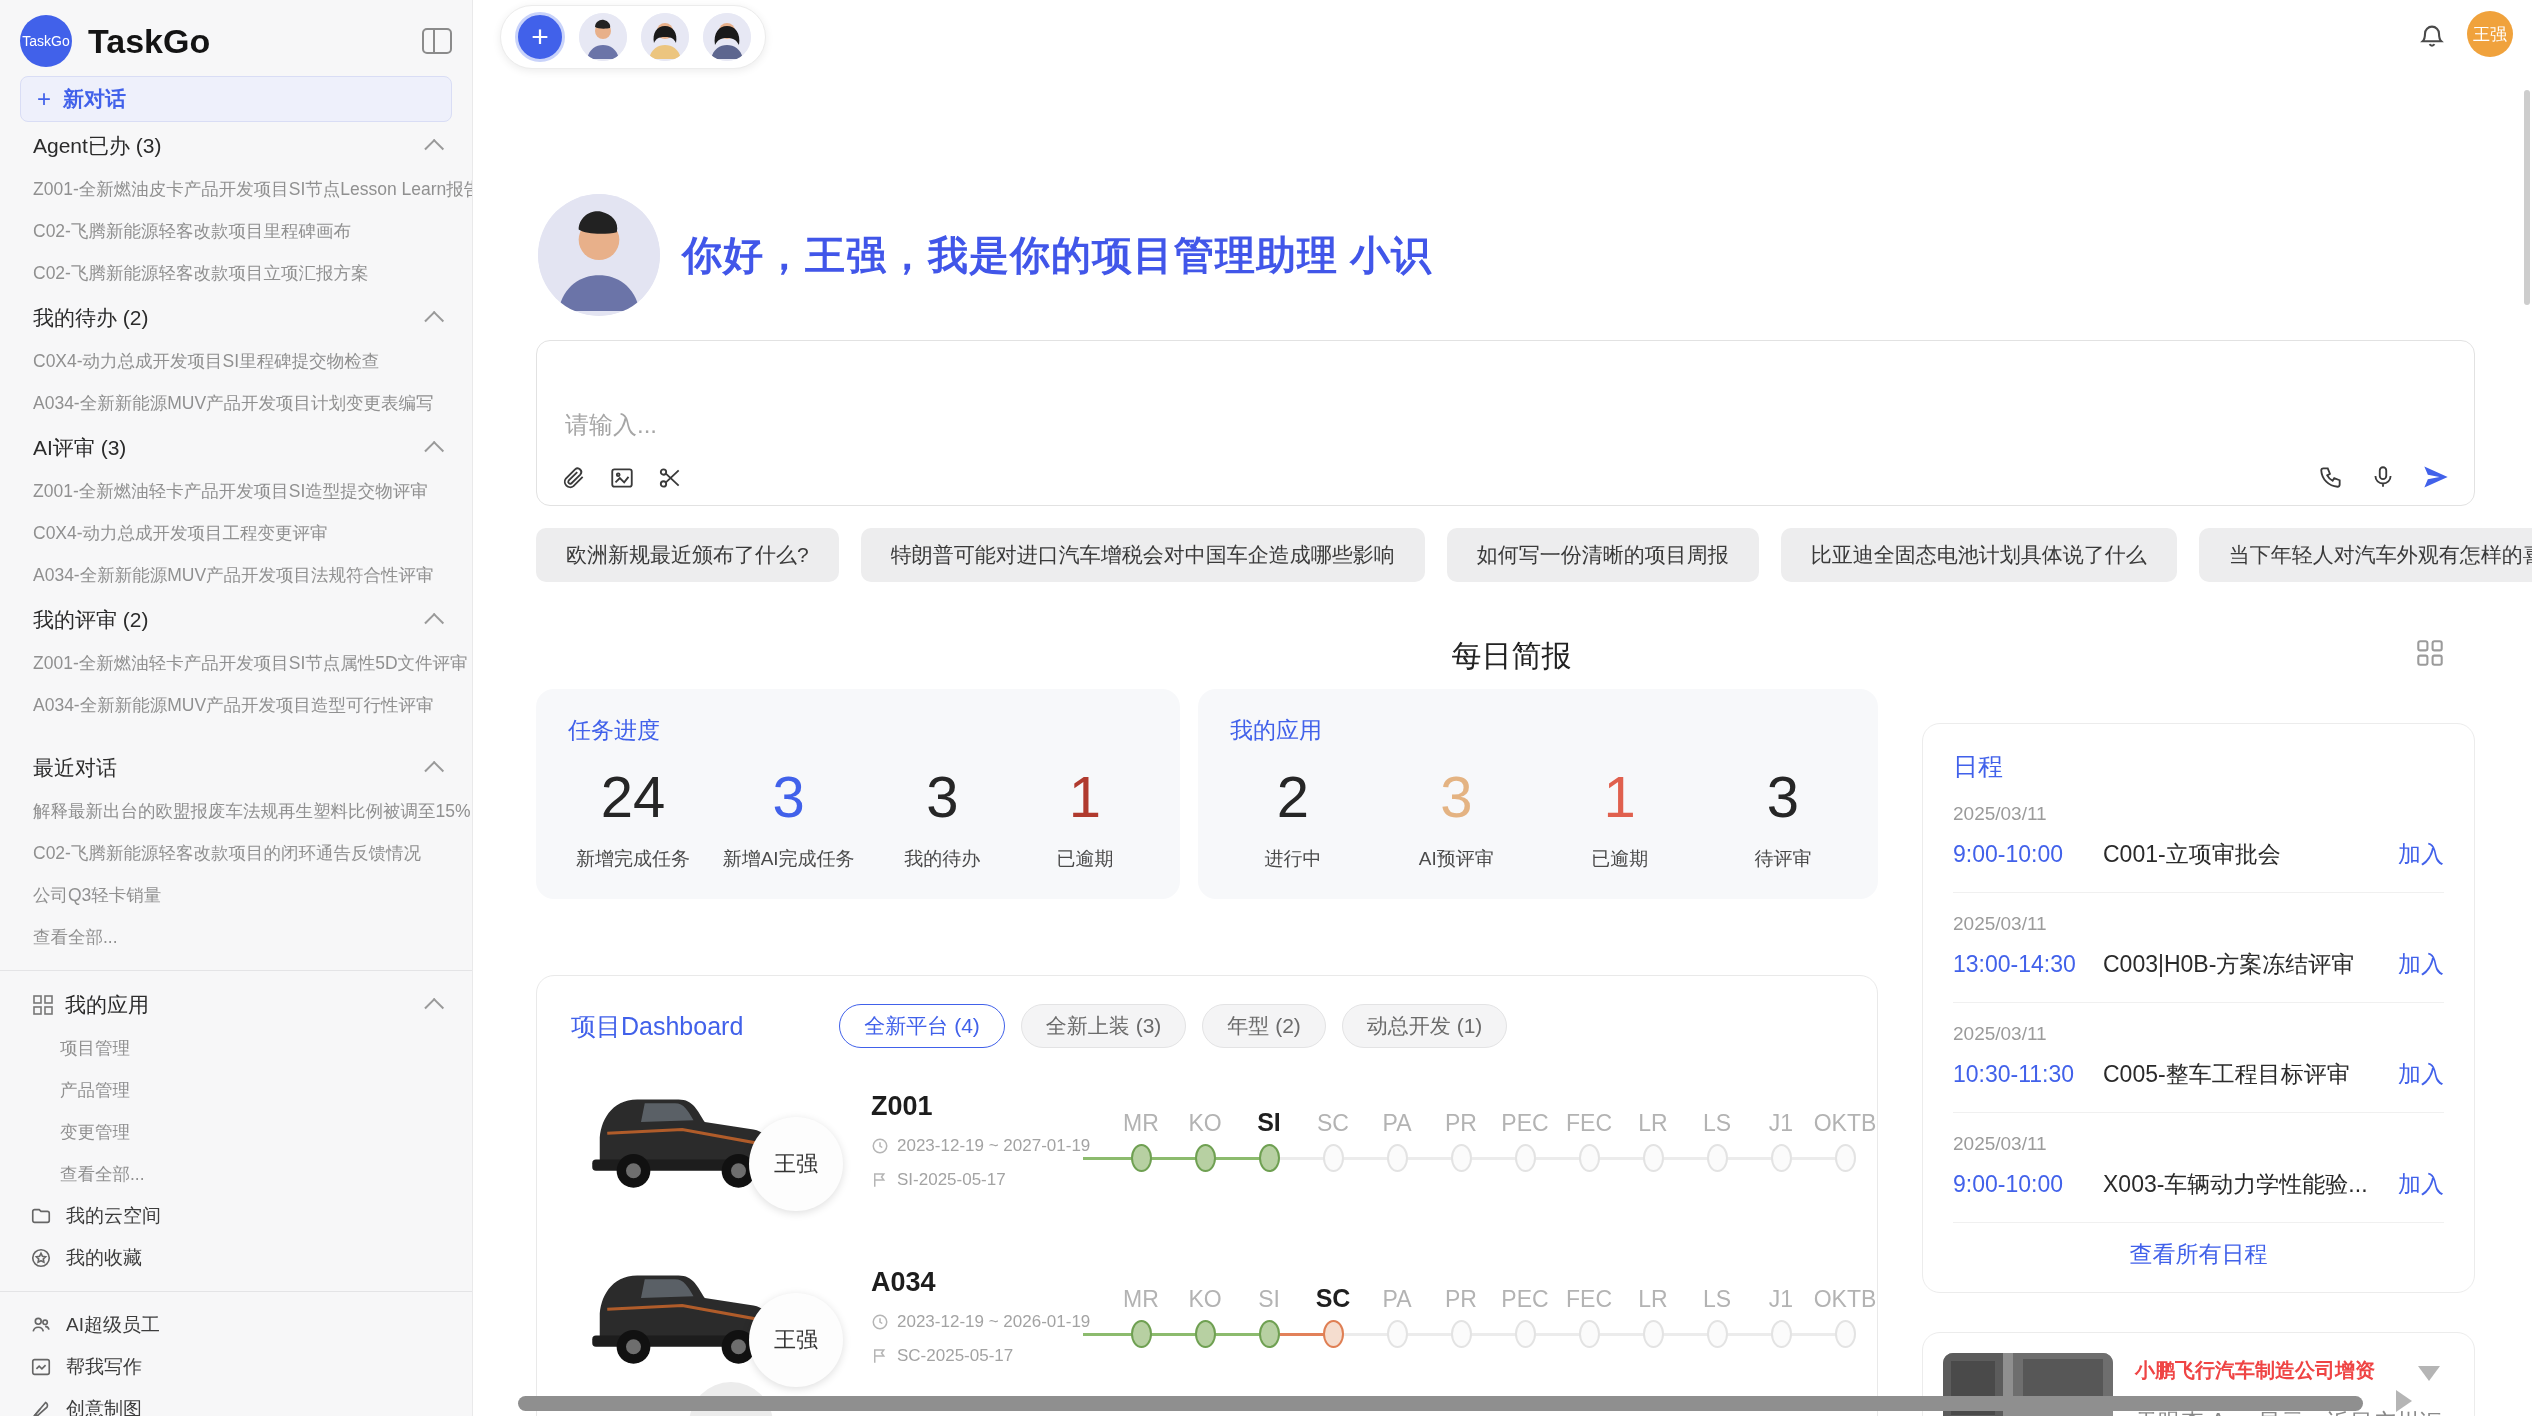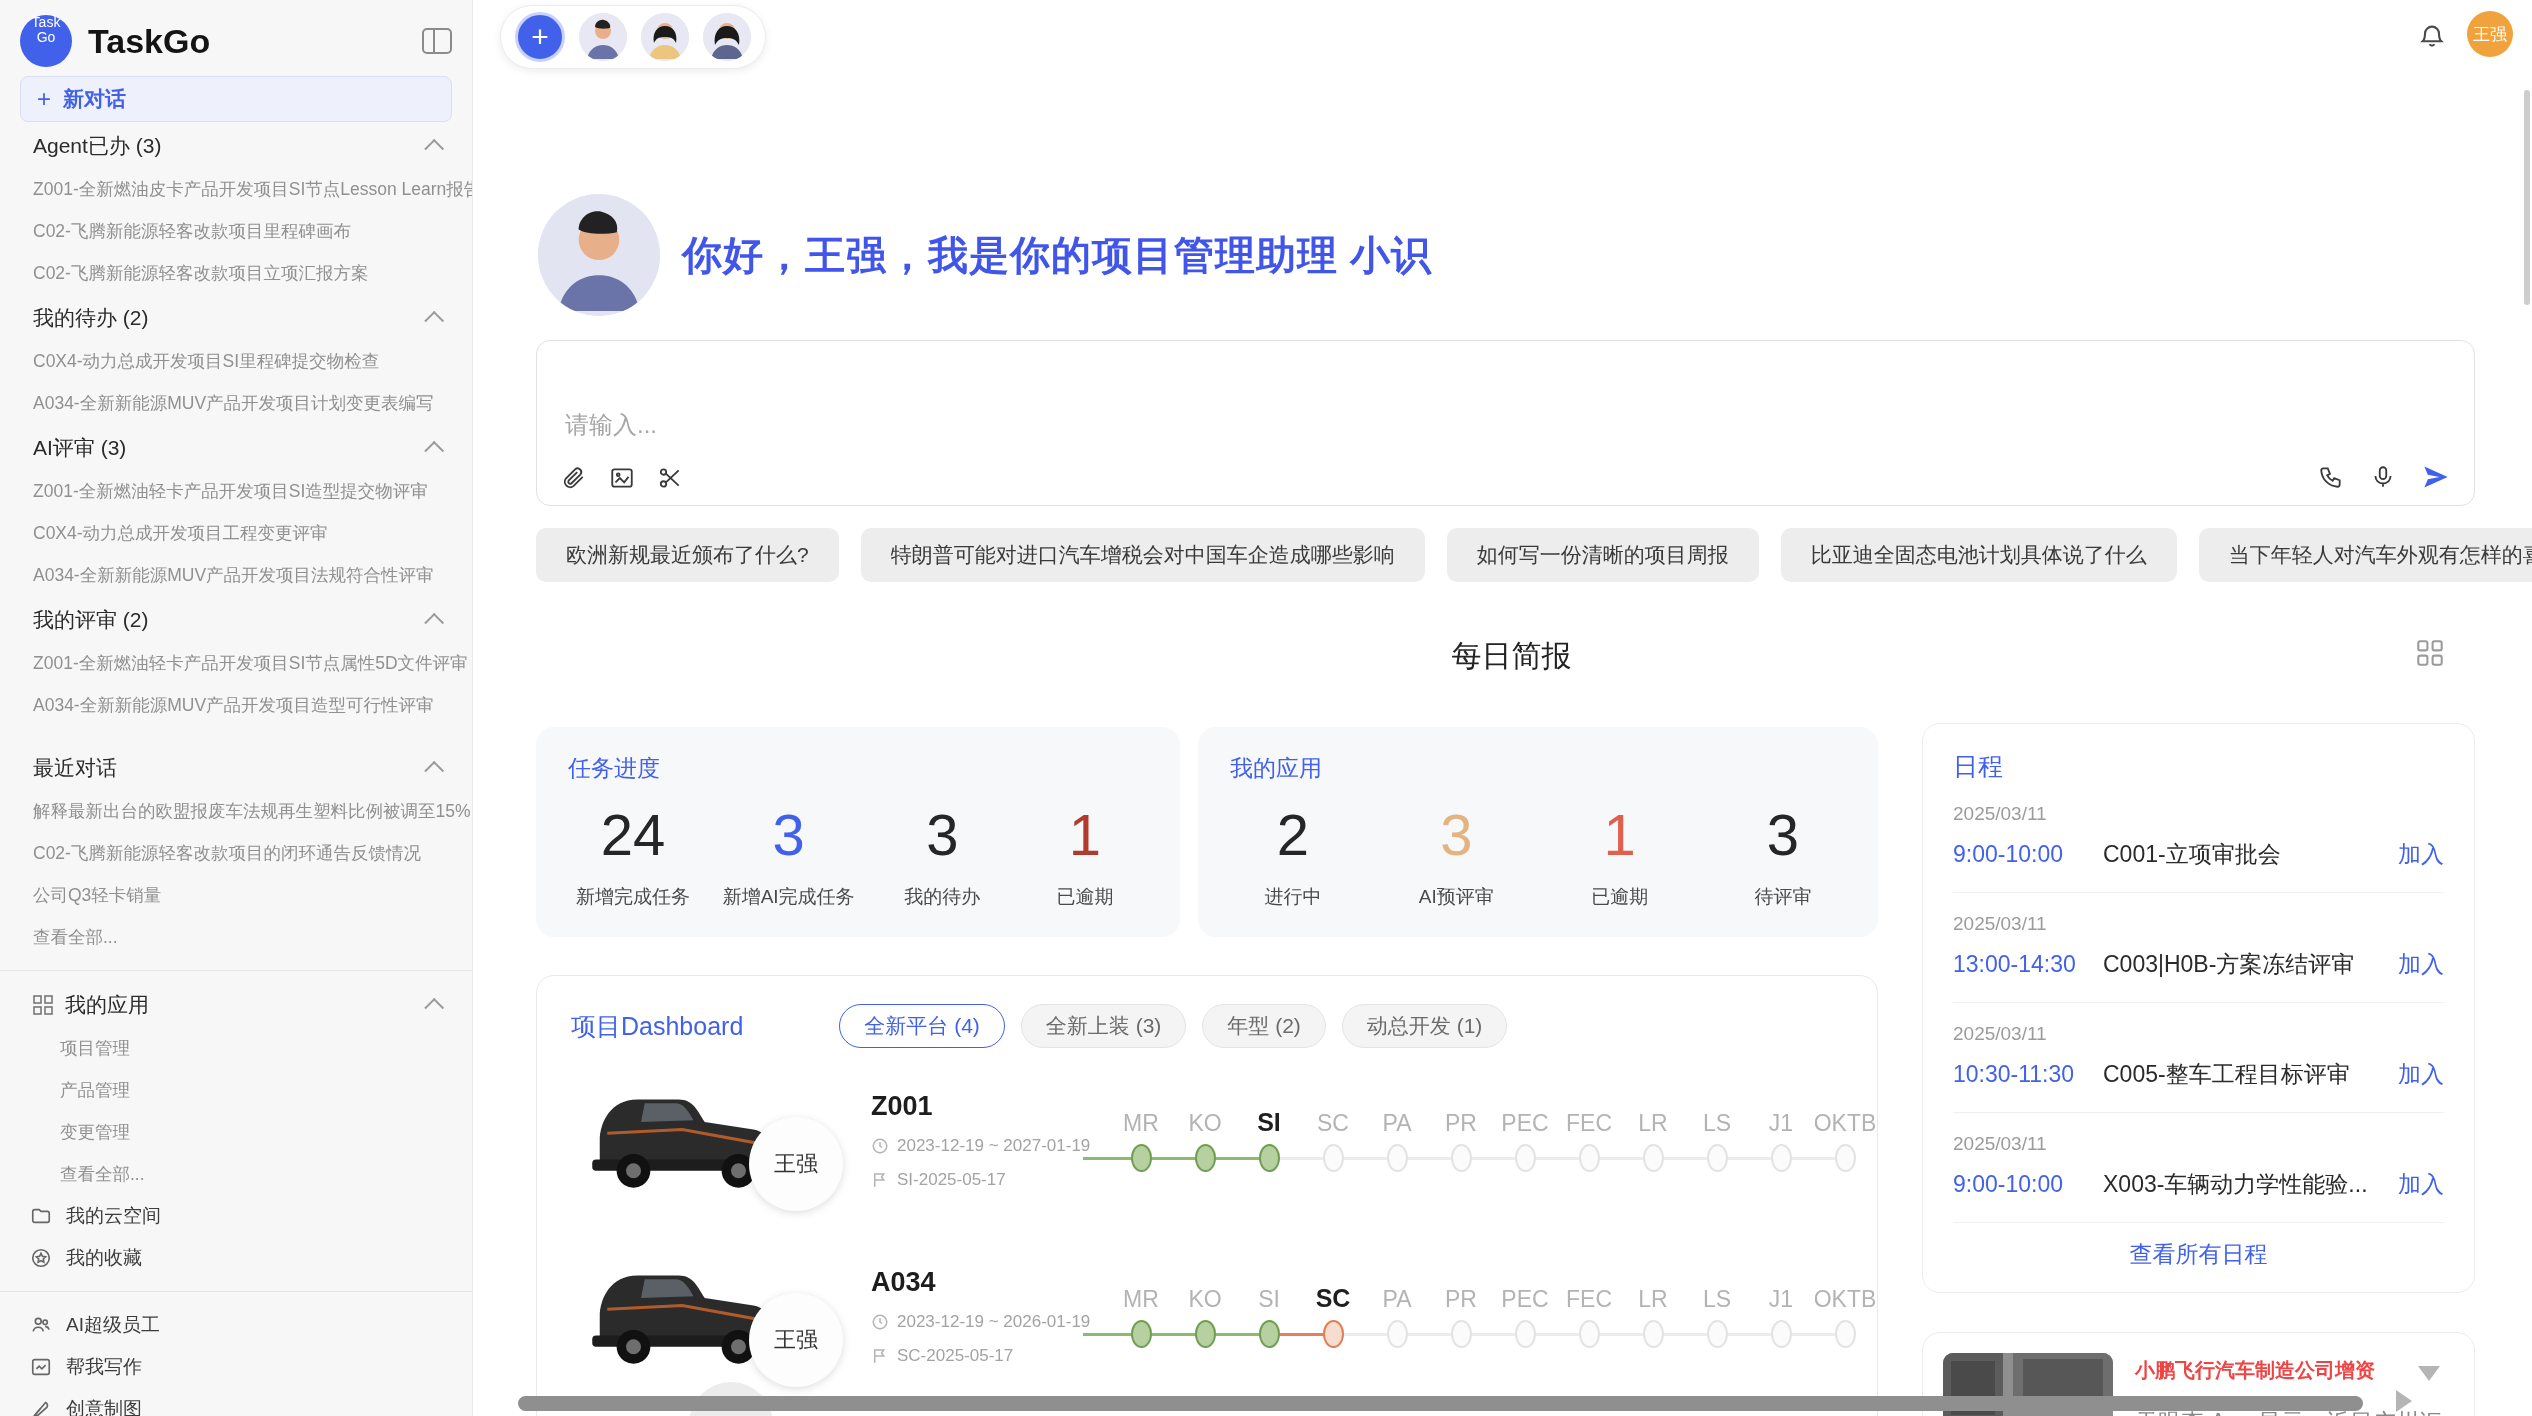--- a/index.html
+++ b/index.html
@@ -3,21 +3,21 @@
 <meta charset="utf-8">
 <style>
   * { margin:0; padding:0; box-sizing:border-box; }
   html,body { width:2532px; height:1416px; overflow:hidden; }
   body { font-family:"Liberation Sans","DejaVu Sans",sans-serif; background:#fff; color:#262626; }
   #app { position:relative; width:2532px; height:1416px; overflow:hidden; background:#fff; }
 
   
   .sidebar { position:absolute; left:0; top:0; width:473px; height:1416px; background:#f7f7f8; border-right:1px solid #e9e9ea; overflow:hidden; }
   .side-head { display:flex; align-items:center; padding:14px 20px 0 20px; height:68px; }
-  .logo-circle { width:52px; height:52px; border-radius:50%; background:#4161ea; color:#fff; display:flex; flex-direction:column; align-items:center; justify-content:flex-start; font-size:14px; line-height:15px; font-weight:500; flex:none; }
+  .logo-circle { width:52px; height:52px; border-radius:50%; background:#4161ea; color:#fff; display:flex; flex-direction:row; align-items:center; justify-content:center; font-size:14px; line-height:15px; font-weight:500; flex:none; }
   .app-title { font-size:34px; font-weight:700; color:#141414; margin-left:16px; flex:1; }
   .collapse-btn { width:30px; height:26px; border:2px solid #8b8b8b; border-radius:5px; position:relative; cursor:pointer; }
   .collapse-btn::before { content:""; position:absolute; left:9px; top:0; bottom:0; width:2px; background:#8b8b8b; }
   .newchat-btn { margin:8px 20px 0 20px; height:46px; border:1px solid #d9ddf5; background:#eef0fb; border-radius:8px; display:flex; align-items:center; padding:0 16px; color:#4161ea; font-size:21px; font-weight:600; cursor:pointer; }
   .newchat-btn .plus { font-size:24px; margin-right:12px; font-weight:400; }
   .side-section-header { height:44px; margin-top:2px; display:flex; align-items:center; justify-content:space-between; padding:0 28px 0 33px; font-size:21px; color:#2b2b2b; font-weight:500; }
   .chev { width:14px; height:14px; border-left:2px solid #9a9a9a; border-top:2px solid #9a9a9a; transform:rotate(45deg) translateY(4px); flex:none; }
   .side-item { height:42px; line-height:42px; padding:0 28px 0 33px; font-size:17.5px; color:#909090; white-space:nowrap; overflow:hidden; cursor:pointer; }
   .side-item.sub { padding-left:60px; }
   .side-divider { height:1px; background:#e4e4e6; margin:12px 0; }
@@ -43,21 +43,21 @@
   .chat-icons-left { position:absolute; left:24px; bottom:14px; display:flex; gap:22px; align-items:center; }
   .chat-icons-right { position:absolute; right:24px; bottom:14px; display:flex; gap:26px; align-items:center; }
   .chat-icons-left svg, .chat-icons-right svg { cursor:pointer; }
 
   .chips { position:absolute; left:63px; top:528px; width:1939px; display:flex; gap:22px; }
   .chip { height:54px; background:#ededee; border-radius:10px; display:flex; align-items:center; padding:0 30px; font-size:21px; color:#3a3a3a; white-space:nowrap; cursor:pointer; }
 
   .brief-title { position:absolute; left:69px; top:636px; width:1939px; text-align:center; font-size:30px; font-weight:400; color:#222; }
   .brief-grid-icon { position:absolute; left:1944px; top:640px; cursor:pointer; }
 
-  .stat-card { position:absolute; top:727px; height:210px; background:#f7f8fa; border-radius:18px; padding:26px 32px; }
+  .stat-card { position:absolute; top:689px; height:210px; background:#f7f8fa; border-radius:18px; padding:26px 32px; }
   .stat-card.c1 { left:63px; width:644px; }
   .stat-card.c2 { left:725px; width:680px; }
   .stat-title { font-size:23px; color:#4161ea; }
   .stat-row { display:flex; justify-content:space-between; margin-top:18px; padding:0 8px; }
   .stat { text-align:center; min-width:110px; }
   .stat-value { font-size:58px; font-weight:500; line-height:66px; }
   .stat-label { font-size:19px; color:#4a4a4a; margin-top:16px; }
 
   
   .dash-card { position:absolute; left:63px; top:975px; width:1342px; height:470px; background:#fff; border:1px solid #e9e9e9; border-radius:18px; overflow:hidden; padding:28px 34px; }

